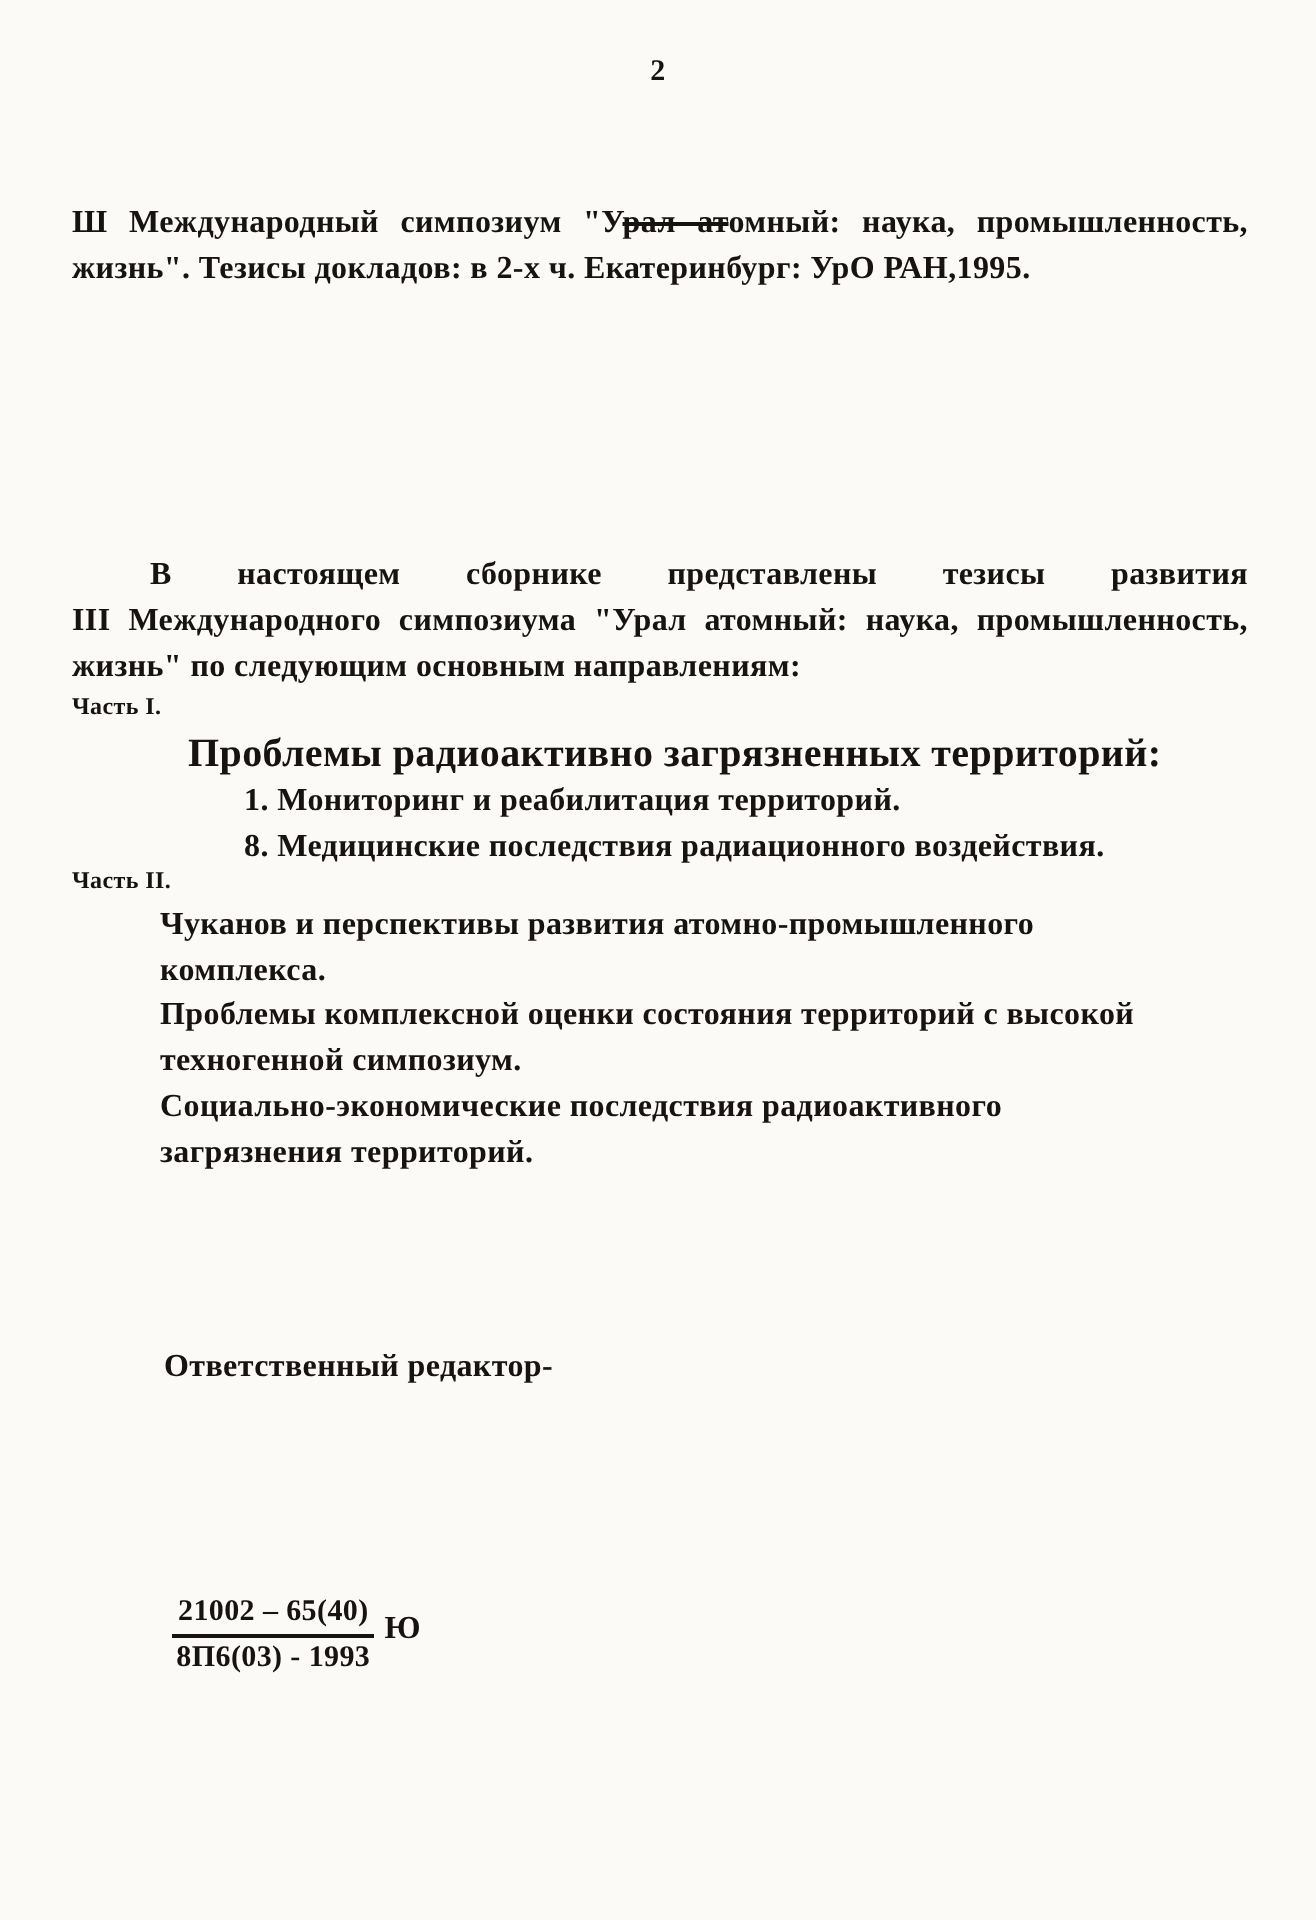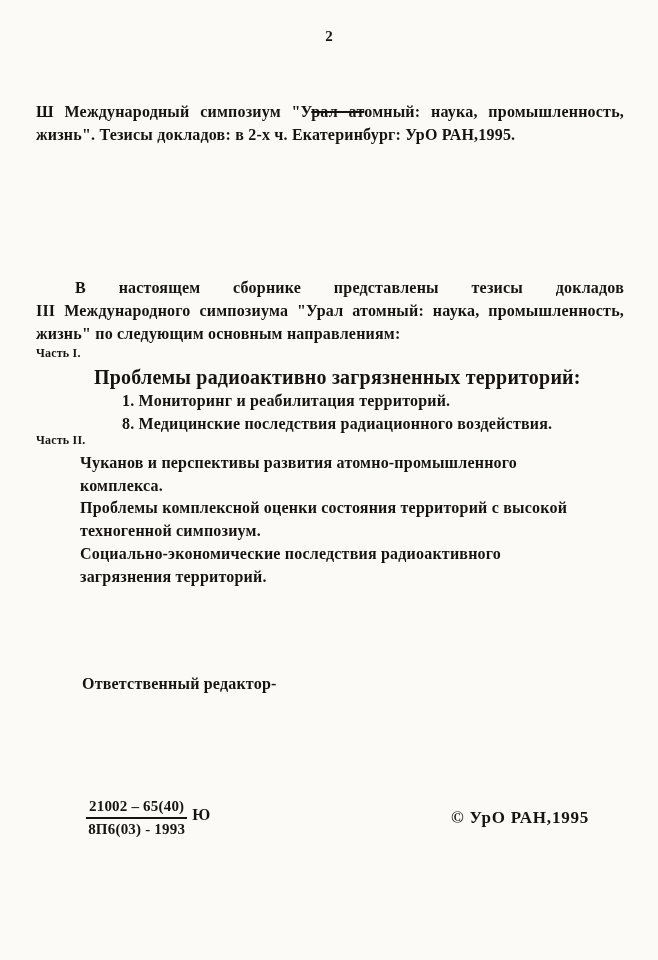--- a/index.html
+++ b/index.html
@@ -101,21 +101,21 @@
 <div class="page">
 
   <div class="abs page-number">2</div>
 
   <div class="abs textblock citation">
     <div class="line-justify"><span>Ш Международный симпозиум "У</span><span class="struck">рал ат</span><span>омный: наука, промышленность,</span></div>
     <div>жизнь". Тезисы докладов: в 2-х ч. Екатеринбург: УрО РАН,1995.</div>
   </div>
 
   <div class="abs textblock intro">
-    <div class="first line-justify">В настоящем сборнике представлены тезисы докладов</div>
+    <div class="first line-justify">В настоящем сборнике представлены тезисы развития</div>
     <div class="line-justify">III Международного симпозиума "Урал атомный: наука, промышленность,</div>
     <div>жизнь" по следующим основным направлениям:</div>
   </div>
 
   <div class="abs part-heading part1-heading">Часть I.</div>
 
   <div class="abs subject-line part1-subject">Проблемы радиоактивно загрязненных территорий:</div>
 
   <div class="abs list-item item-1">1. Мониторинг и реабилитация территорий.</div>
   <div class="abs list-item item-2">8. Медицинские последствия радиационного воздействия.</div>
@@ -136,15 +136,14 @@
   </div>
 
   <div class="abs catalog-code">
     <span class="frac">
       <span class="num" style="display:block">21002 – 65(40)</span>
       <span class="den" style="display:block">8П6(03) - 1993</span>
     </span>
     <span class="code-suffix">Ю</span>
   </div>
 
-  <div class="abs copyright">© УрО РАН,1995</div>
 
 </div>
 
 </body></html>

